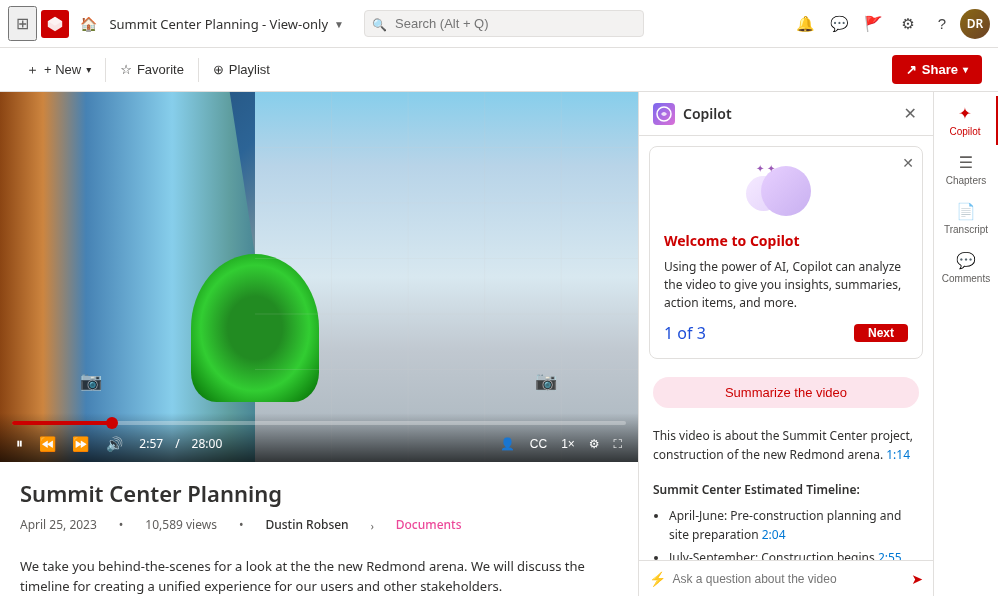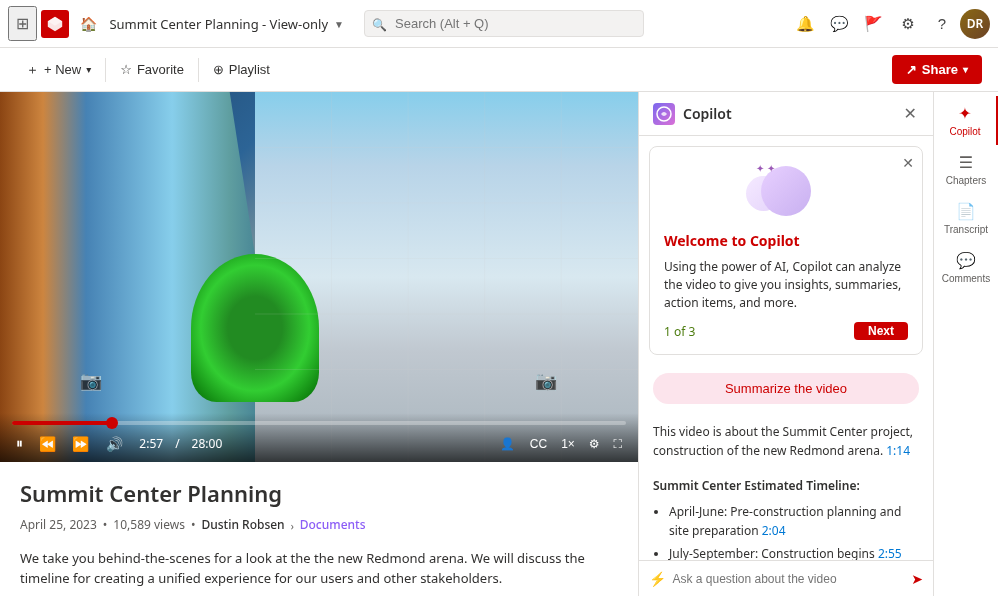--- a/index.html
+++ b/index.html
@@ -51,25 +51,25 @@
     .progress-thumb { position: absolute; right: -5px; top: -4px; width: 12px; height: 12px; background: #c00; border-radius: 50%; }
     .control-row { display: flex; align-items: center; gap: 8px; }
     .ctrl-btn { background: none; border: none; color: white; cursor: pointer; font-size: 14px; padding: 2px 4px; display: flex; align-items: center; }
     .ctrl-time { color: white; font-size: 12px; margin-left: 4px; }
     .ctrl-right { margin-left: auto; display: flex; align-items: center; gap: 6px; }
     .ctrl-right .ctrl-btn { font-size: 12px; }
 
     
     .video-info { padding: 16px 20px; }
     .video-title { font-size: 22px; font-weight: 600; color: #323130; margin-bottom: 8px; }
-    .video-meta { display: flex; align-items: flex-end; gap: 6px; font-size: 12px; color: #605e5c; margin-bottom: 16px; }
+    .video-meta { display: flex; align-items: flex-end; gap: 22px; font-size: 12px; color: #605e5c; margin-bottom: 24px; }
     .video-meta-dot { color: #605e5c; }
     .video-meta-link { color: #323130; font-weight: 500; cursor: pointer; }
     .video-meta-chevron { color: #605e5c; font-size: 10px; }
-    .video-meta-breadcrumb { color: #8b5cf6; font-weight: 500; cursor: pointer; }
+    .video-meta-breadcrumb { color: #ec4899; font-weight: 500; cursor: pointer; }
     .video-desc { font-size: 13px; color: #323130; line-height: 1.5; }
     .show-more { color: #c00; cursor: pointer; font-size: 13px; margin-top: 4px; display: block; }
     
     
     .copilot-panel { width: 295px; background: #fff; border-left: 1px solid #e1dfdd; display: flex; flex-direction: column; height: 100%; overflow: hidden; }
     .copilot-header { display: flex; align-items: center; padding: 10px 14px; border-bottom: 1px solid #e1dfdd; gap: 8px; }
     .copilot-logo { width: 22px; height: 22px; background: linear-gradient(135deg, #7b68ee, #da70d6); border-radius: 4px; display: flex; align-items: center; justify-content: center; font-size: 11px; color: white; }
     .copilot-title { font-size: 14px; font-weight: 600; color: #323130; flex: 1; }
     .copilot-close { background: none; border: none; cursor: pointer; color: #666; font-size: 16px; padding: 2px; }
     .copilot-body { flex: 1; overflow-y: auto; padding: 0; }
@@ -78,21 +78,21 @@
     .welcome-card { margin: 10px; border: 1px solid #e1dfdd; border-radius: 8px; padding: 14px; position: relative; }
     .welcome-card-close { position: absolute; top: 8px; right: 8px; background: none; border: none; cursor: pointer; color: #666; font-size: 14px; }
     .welcome-illustration { display: flex; justify-content: center; margin-bottom: 10px; }
     .welcome-illus-graphic { width: 80px; height: 60px; position: relative; }
     .illus-circle1 { width: 50px; height: 50px; border-radius: 50%; background: linear-gradient(135deg, #e8d0ff, #c8b0f0); position: absolute; top: 5px; left: 15px; }
     .illus-circle2 { width: 35px; height: 35px; border-radius: 50%; background: linear-gradient(135deg, #f0e0ff, #d8c0f8); position: absolute; top: 15px; left: 0; opacity: 0.7; }
     .illus-stars { position: absolute; top: 0; left: 10px; color: #9b59b6; font-size: 10px; }
     .welcome-heading { font-size: 14px; font-weight: 700; color: #c00; margin-bottom: 8px; }
     .welcome-text { font-size: 12px; color: #323130; line-height: 1.5; margin-bottom: 10px; }
     .welcome-footer { display: flex; align-items: center; justify-content: space-between; }
-    .welcome-page { font-size: 12px; color: #4d7c0f; text-align: center; }
+    .welcome-page { font-size: 16px; color: #1d4ed8; text-align: center; }
     .welcome-next { background: #c00; color: white; border: none; border-radius: 4px; padding: 2px 14px; font-size: 12px; cursor: pointer; font-weight: 600; }
 
     
     .summarize-section { padding: 8px 14px; }
     .summarize-btn { width: 100%; background: #fce4ec; color: #c00; border: none; border-radius: 20px; padding: 8px 16px; font-size: 13px; cursor: pointer; font-weight: 500; }
 
     
     .summary-content { padding: 10px 14px; font-size: 12px; color: #323130; line-height: 1.6; }
     .summary-intro { margin-bottom: 16px; }
     .summary-intro a, .summary-link { color: #0078d4; text-decoration: none; }

